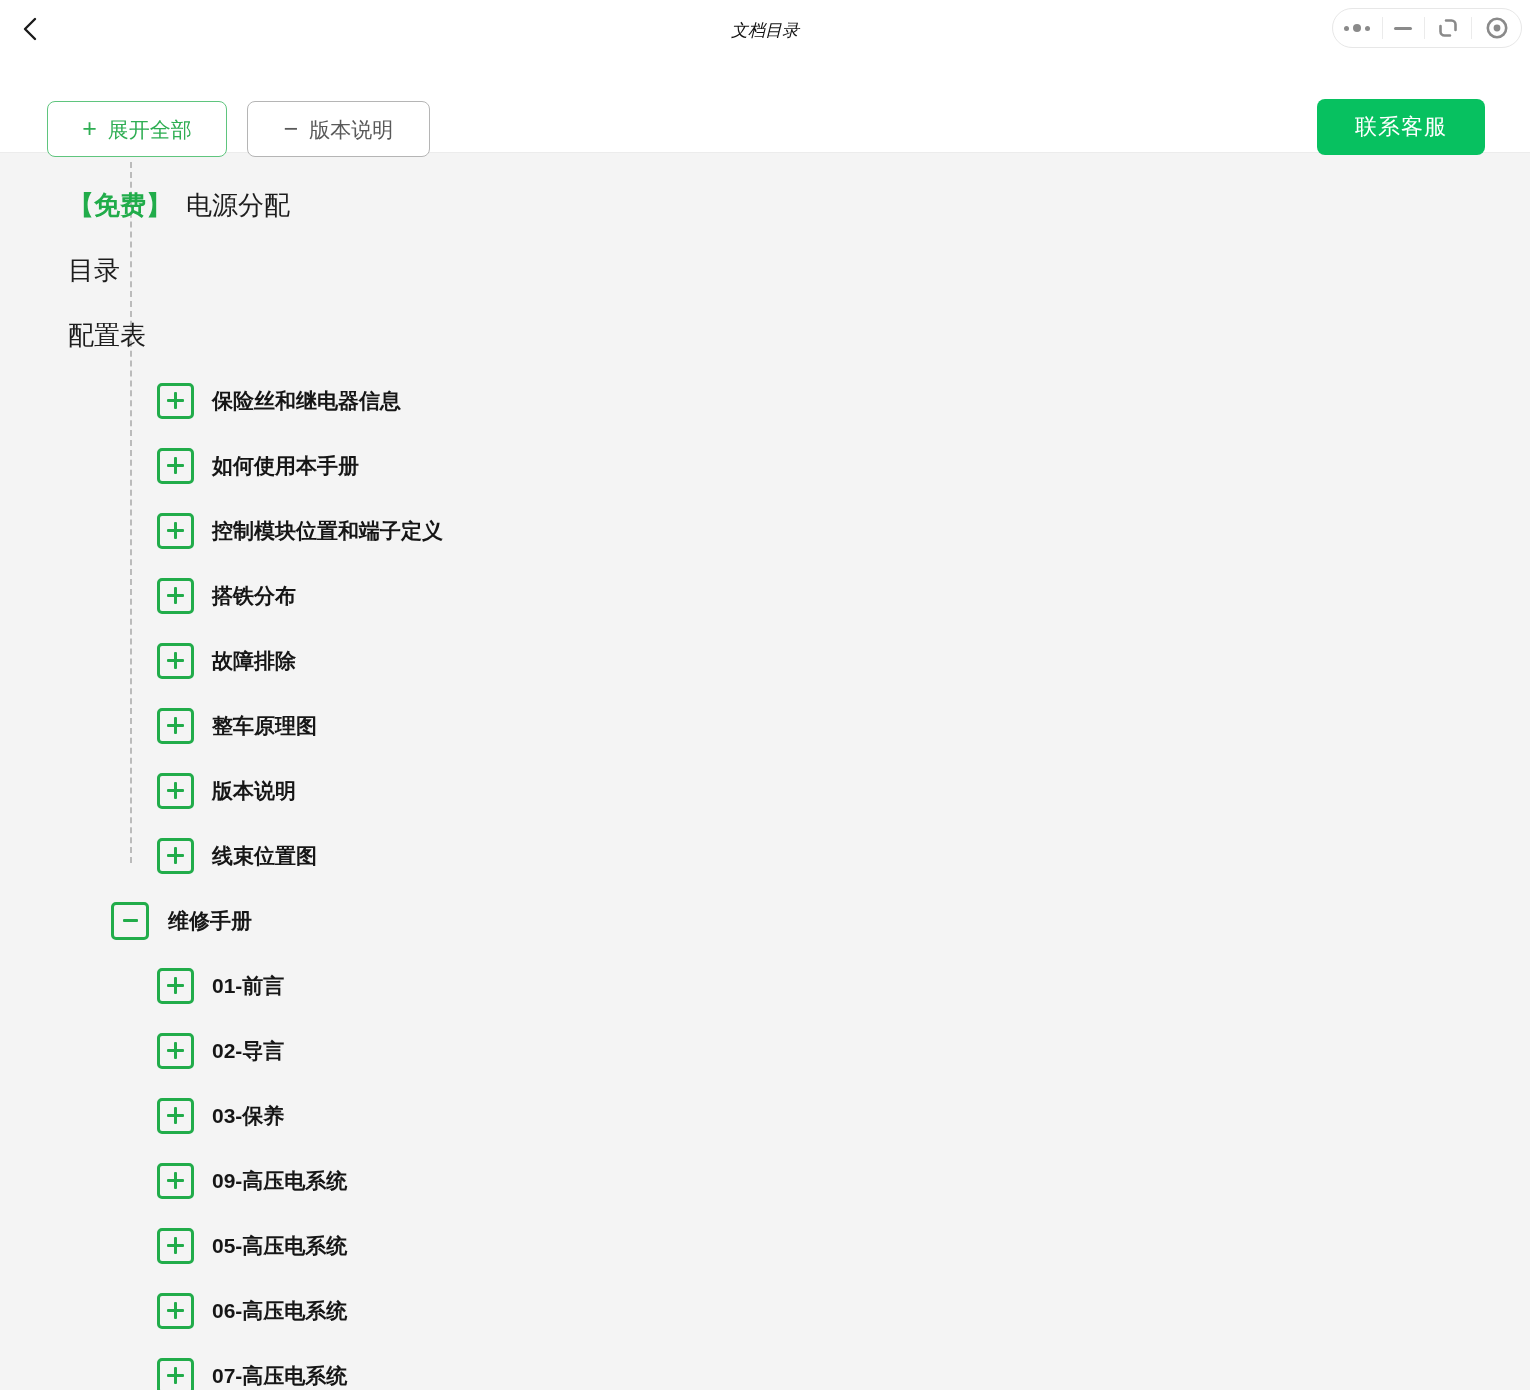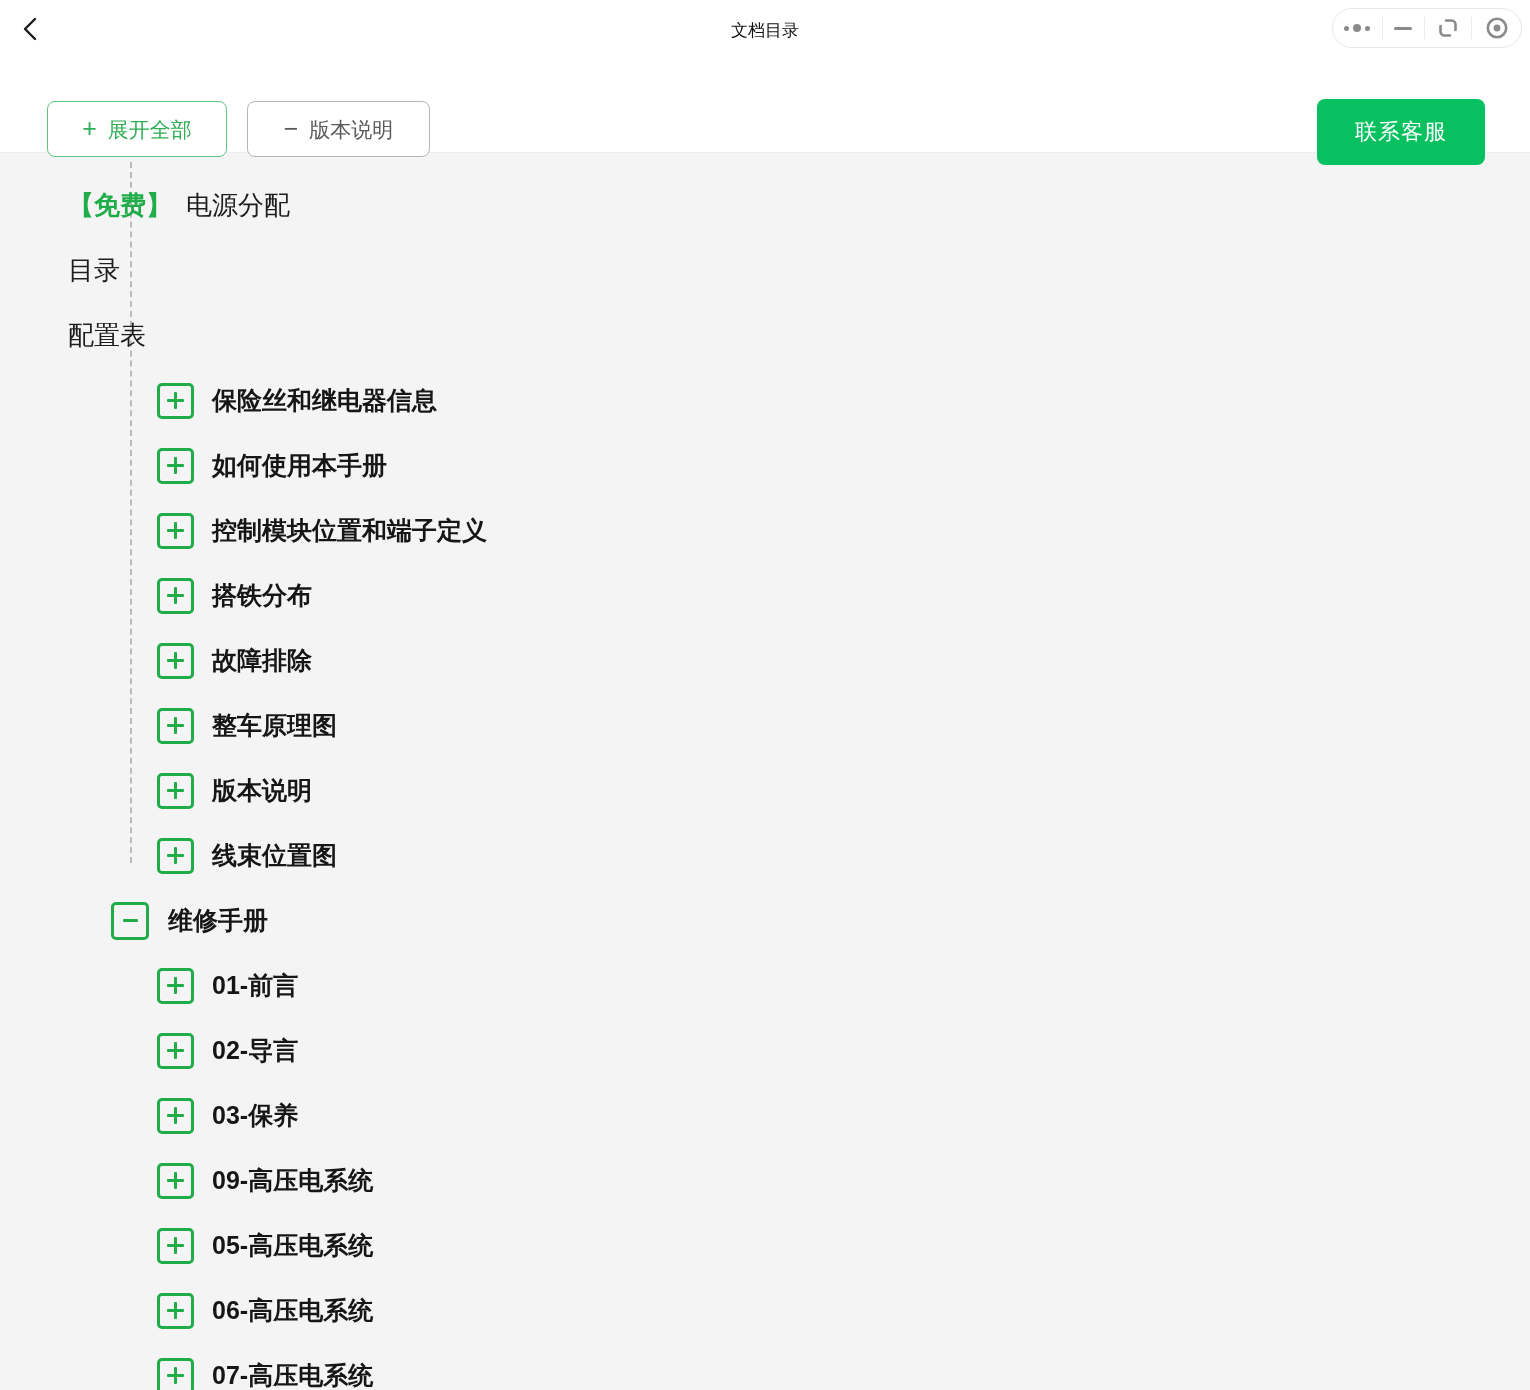--- a/index.html
+++ b/index.html
@@ -24,21 +24,21 @@
   .header{
     position:absolute;top:0;left:0;right:0;height:153px;
     background:#fff;border-bottom:1px solid #ececec;z-index:2;
   }
   .back-btn{
     position:absolute;left:14px;top:13px;width:32px;height:32px;
     background:none;border:none;cursor:pointer;display:flex;align-items:center;justify-content:center;
   }
   .page-title{
     position:absolute;top:19px;left:0;right:0;text-align:center;
-    font-size:17px;color:#111;font-weight:400;pointer-events:none;
+    font-size:17px;color:#111;font-weight:400;pointer-events:none;font-style:italic;
   }
   
   .capsule{
     position:absolute;top:8px;right:8px;width:190px;height:40px;
     background:#fff;border:1px solid #e7e7e7;border-radius:21px;
     display:flex;align-items:center;overflow:hidden;
   }
   .cap-btn{
     flex:1 1 auto;height:100%;display:flex;align-items:center;justify-content:center;
     background:none;border:none;cursor:pointer;padding:0;
@@ -55,21 +55,21 @@
     position:absolute;top:77px;height:56px;display:flex;align-items:center;justify-content:center;
     border-radius:8px;background:#fff;cursor:pointer;font-family:inherit;
     font-size:21px;line-height:1;margin-top:24px;
   }
   .btn .pfx{font-size:25px;margin-right:11px;font-weight:400;position:relative;top:-1px}
   .btn-expand{left:47px;width:180px;border:1px solid var(--expand-border);color:var(--expand-text)}
   .btn-collapse{left:247px;width:183px;border:1px solid var(--collapse-border);color:var(--collapse-text)}
   .pfx.plus::before{content:"+"}
   .pfx.minus::before{content:"\2212"}
   .btn-contact{
-    top:75px;right:45px;width:168px;height:66px;border:none;border-radius:8px;
+    top:75px;right:45px;width:168px;height:56px;border:none;border-radius:8px;
     background:var(--wx-green);color:#fff;font-size:22px;letter-spacing:1px;
   }
 
   
   .content{position:absolute;top:154px;left:0;right:0;bottom:0;background:var(--bg);overflow:hidden}
   .stub{position:absolute;left:112px;top:0;width:39px;height:3px;background:var(--green)}
   .guide{position:absolute;left:130px;top:8px;height:701px;width:0;border-left:2px dashed #a9a9a9;opacity:.75}
   .tree{position:absolute;top:19px;left:0;right:0}
   .row{height:65px;display:flex;align-items:center}
   .row.lvl2{padding-left:157px}
@@ -85,21 +85,21 @@
   .row.lvl1 .tgl{margin-right:19px}
   .glyph{position:relative;display:block;width:17px;height:17px}
   .glyph.plus::before,.glyph.minus::before{
     content:"";position:absolute;left:0;top:7px;width:17px;height:3px;background:var(--green);border-radius:1px;
   }
   .glyph.plus::after{
     content:"";position:absolute;top:0;left:7px;width:3px;height:17px;background:var(--green);border-radius:1px;
   }
   .glyph.minus{width:15px}
   .glyph.minus::before{width:15px}
-  .lbl{font-size:25px;font-weight:700;color:#161616;cursor:pointer;white-space:nowrap}
+  .lbl{font-size:21px;font-weight:700;color:#161616;cursor:pointer;white-space:nowrap}
   .row.leaf .lbl{font-weight:400;font-size:26px;color:#1d1d1d}
   .row.leaf.has-badge .lbl{font-weight:500}
   .badge{color:var(--green);font-weight:700;margin-right:14px}
 </style>
 </head>
 <body>
 
 <div class="header">
   <button class="back-btn">
     <svg width="22" height="26" viewBox="0 0 22 26">

